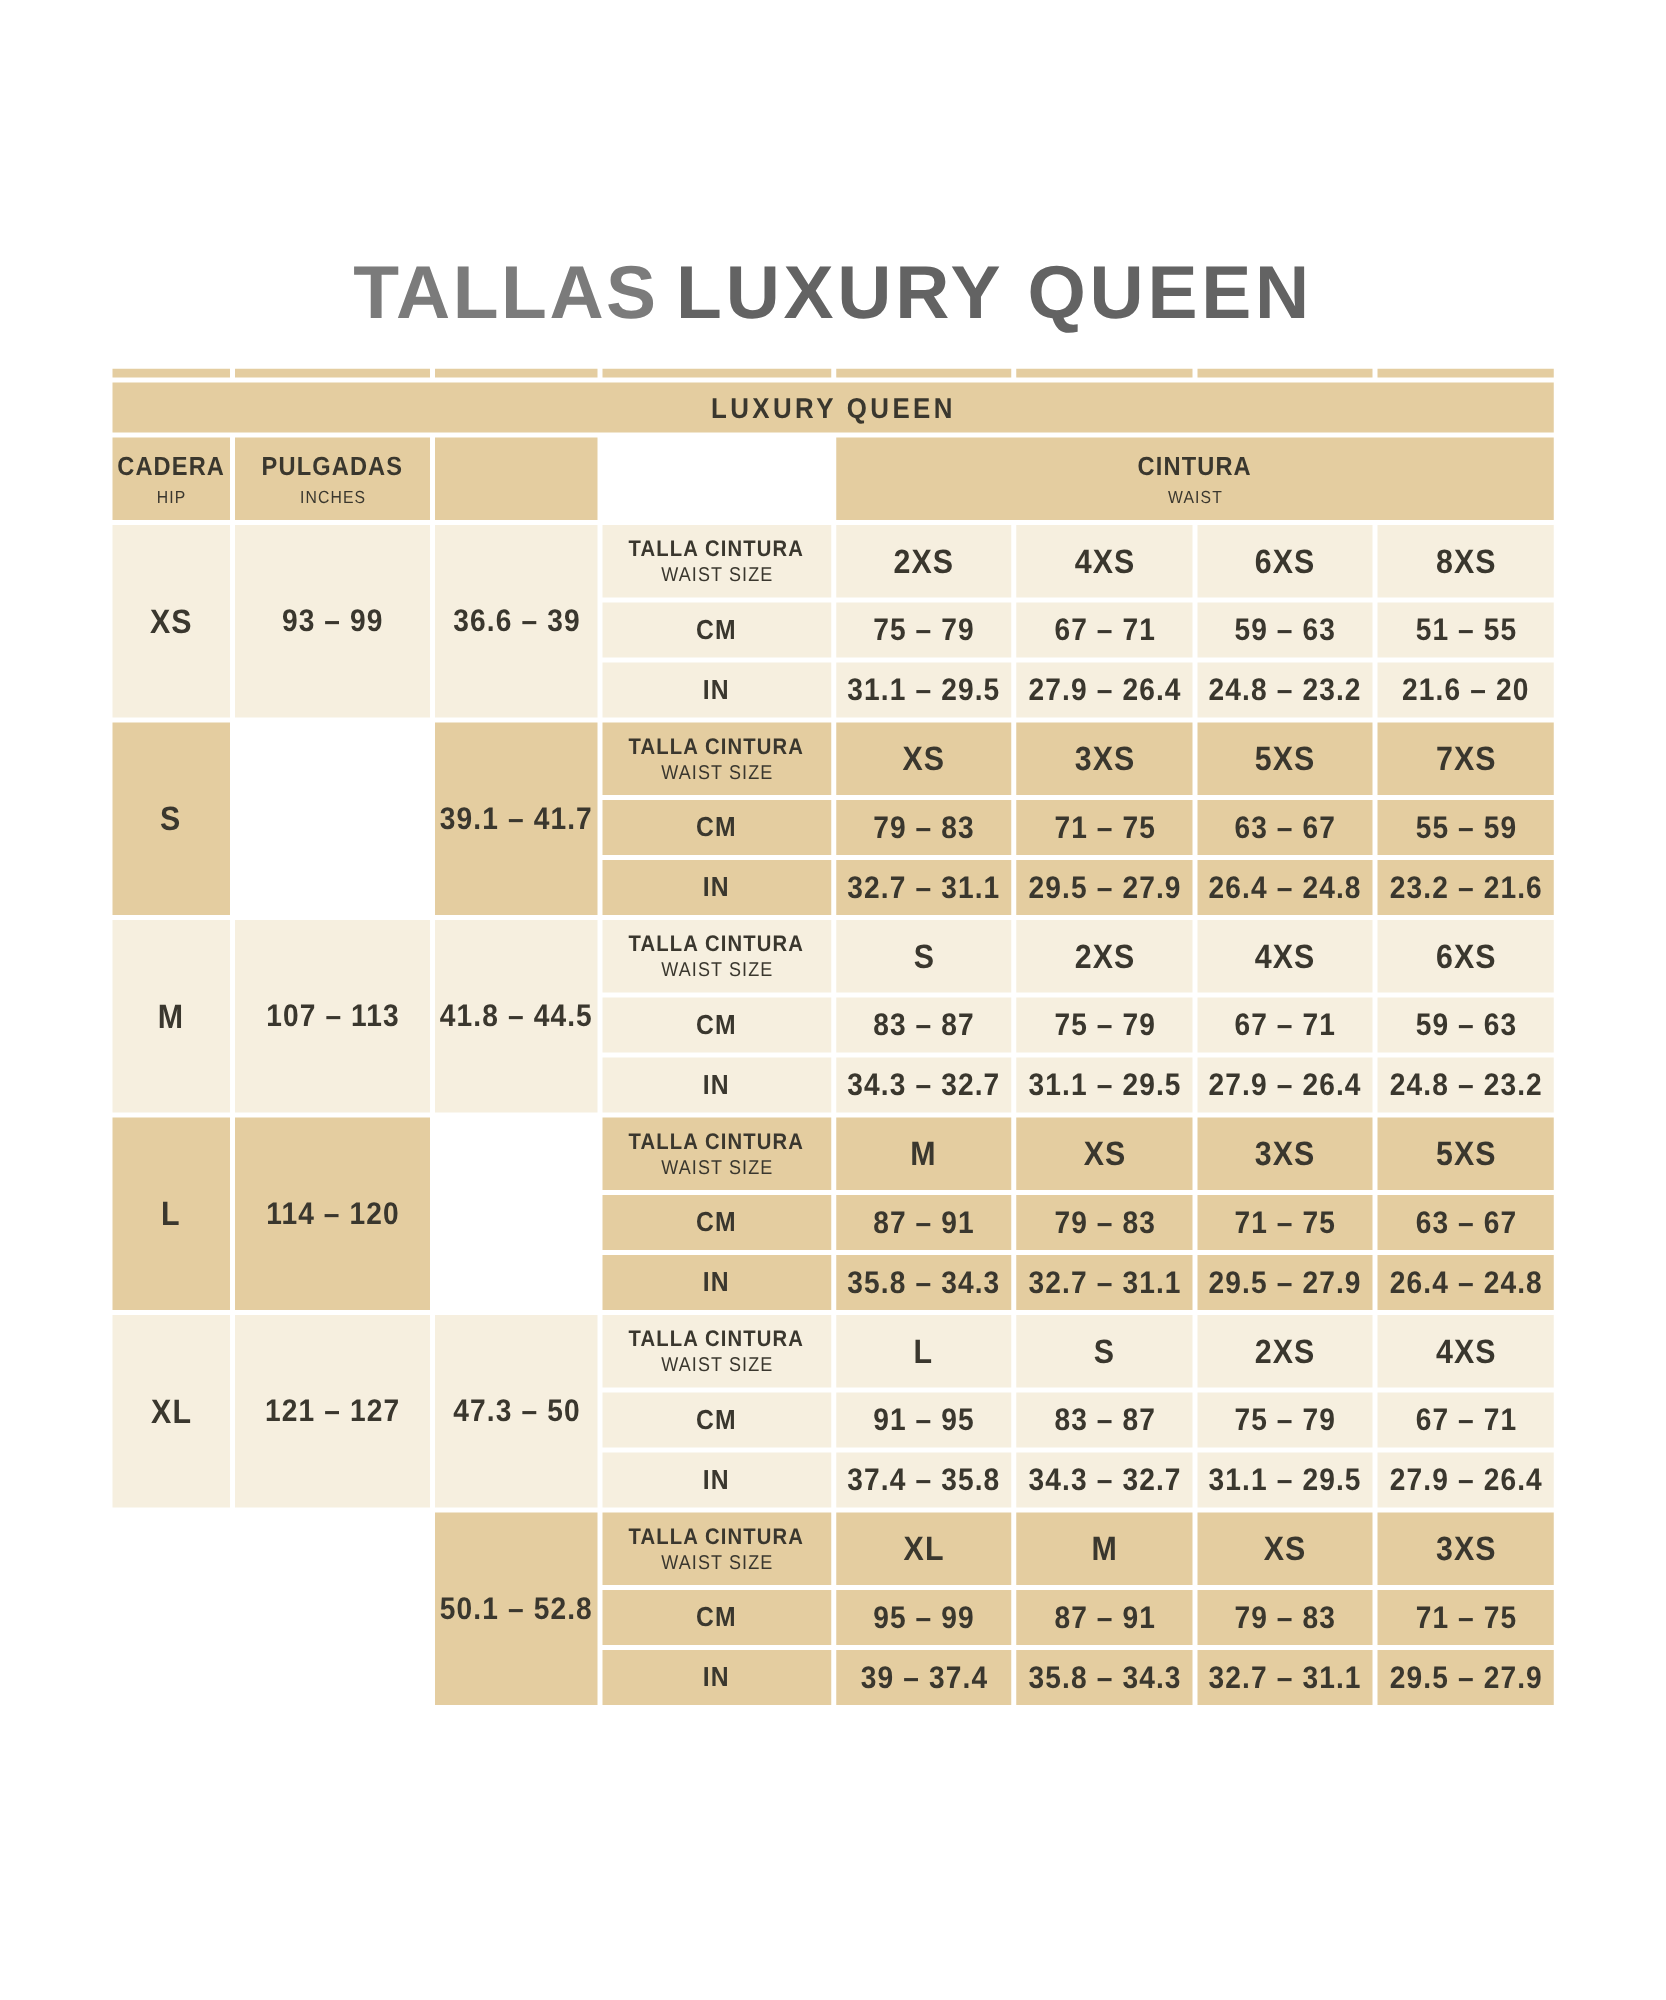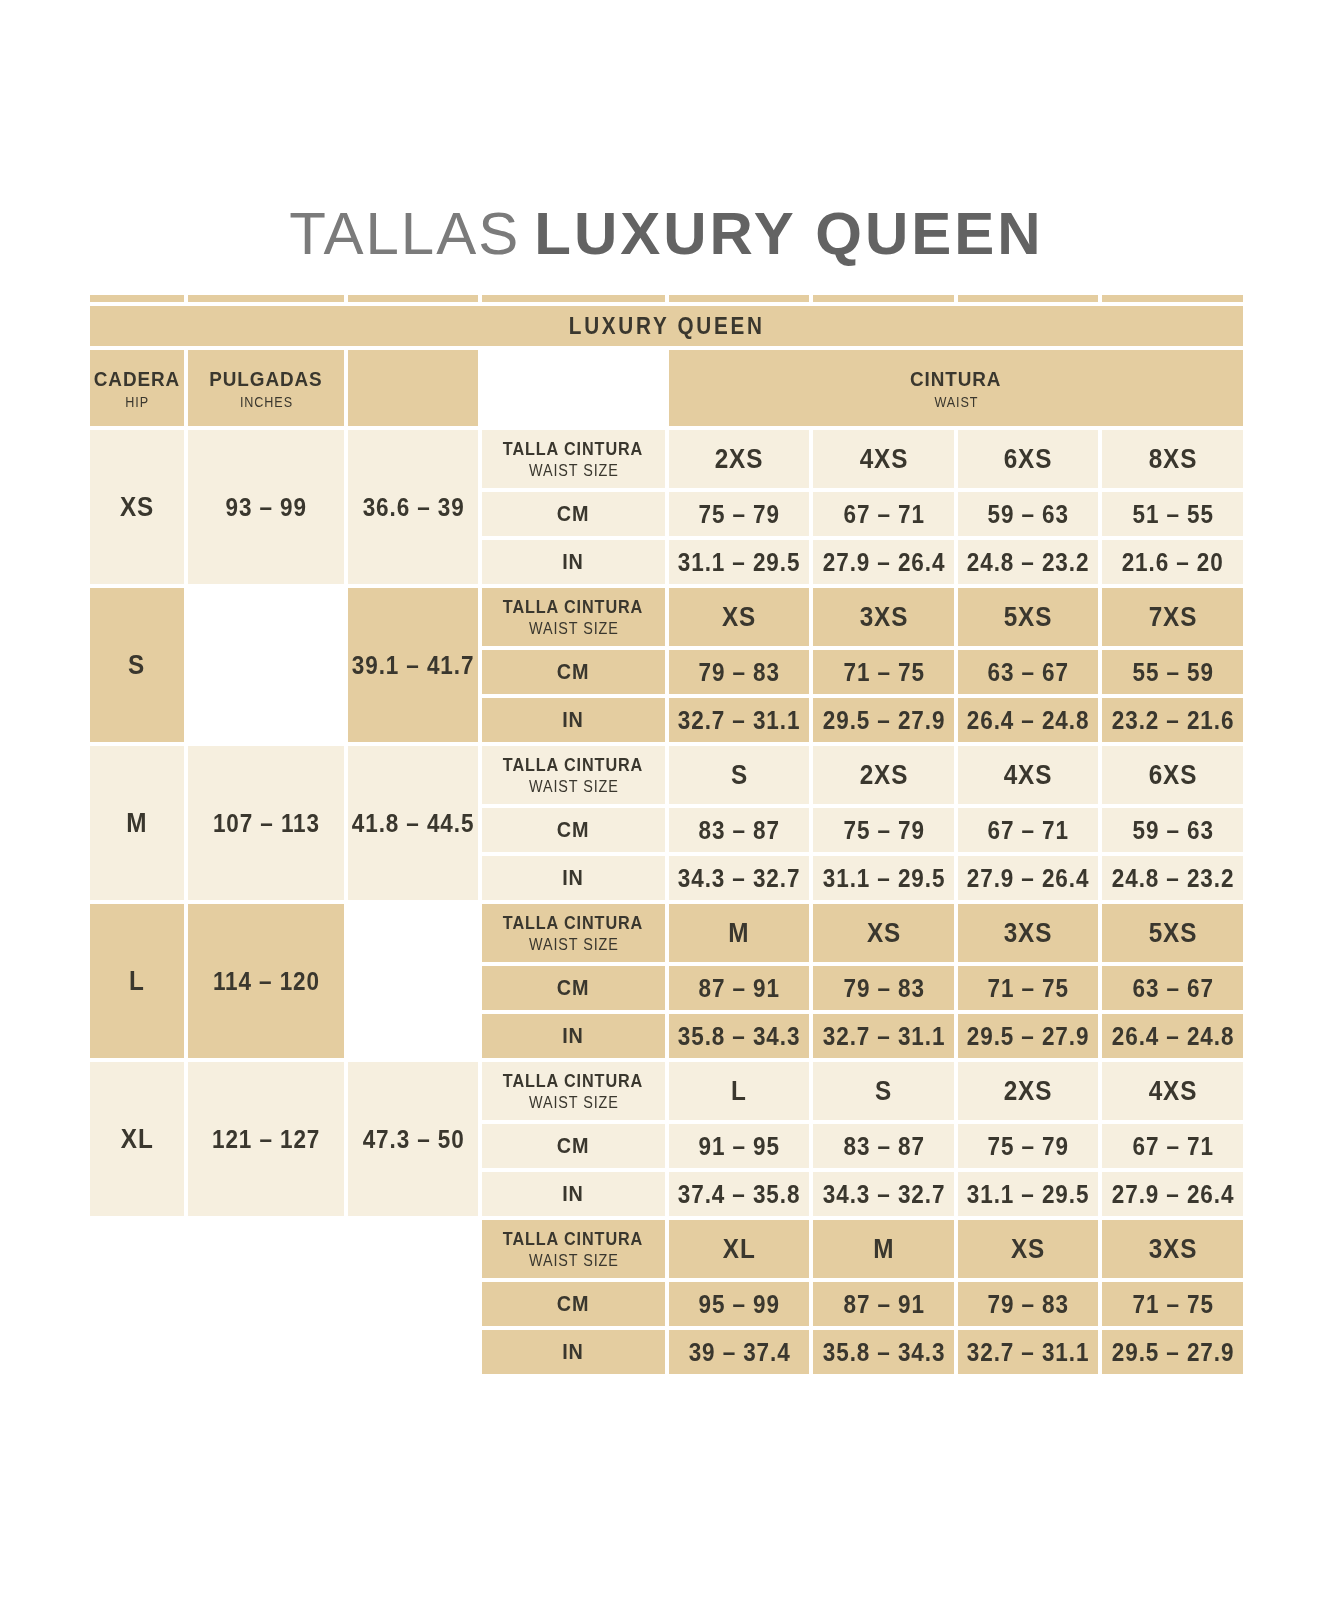--- a/index.html
+++ b/index.html
@@ -13,42 +13,42 @@
   html,body{background:#ffffff}
   body{
     width:1333px;height:1600px;position:relative;
     font-family:"Liberation Sans",sans-serif;color:var(--ink);
   }
   
   .page-title{
     position:absolute;top:196px;left:90px;width:1153px;
     text-align:center;white-space:nowrap;font-size:60px;line-height:76px;
   }
-  .page-title .light{color:var(--title-light);font-weight:400;letter-spacing:2px;margin-right:14px}
+  .page-title .light{color:var(--title-light);font-weight:700;letter-spacing:2px;margin-right:14px}
   .page-title .strong{color:var(--title-dark);font-weight:700;letter-spacing:3px}
   
   .size-table{position:absolute;top:295px;left:90px;width:1153px}
   .grid{
     display:grid;
     grid-template-columns:95fr 158fr 131fr 185fr 142fr 142fr 142fr 142fr;
     gap:4px;
   }
   .strip{margin-bottom:4px}
   .strip .seg{height:7px;background:var(--tan)}
   .title-bar{
     height:40px;background:var(--tan);margin-bottom:4px;
     display:flex;align-items:center;justify-content:center;
     font-size:23px;font-weight:700;letter-spacing:3px;color:var(--ink);
   }
   .header-row{margin-bottom:4px}
   .cell{
     display:flex;flex-direction:column;align-items:center;justify-content:center;
     text-align:center;overflow:hidden;
   }
-  .header-row .cell{height:76px;background:var(--tan)}
+  .header-row .cell{height:66px;background:var(--tan)}
   .span4{grid-column:5 / span 4}
   .hmain{font-size:21px;font-weight:700;letter-spacing:1px}
   .hsub{font-size:14px;font-weight:400;letter-spacing:1px;margin-top:3px}
   
   .sec{grid-template-rows:58px 44px 44px;margin-bottom:4px}
   .sec.cream .cell{background:var(--cream)}
   .sec.tan .cell{background:var(--tan)}
   .c1{grid-column:1;grid-row:1 / span 3}
   .c2{grid-column:2;grid-row:1 / span 3}
   .c3{grid-column:3;grid-row:1 / span 3}
@@ -397,20 +397,23 @@
         </div>
     <div class="cell v3 r3">
           <span class="range cond">31.1 – 29.5</span>
         </div>
     <div class="cell v4 r3">
           <span class="range cond">27.9 – 26.4</span>
         </div>
   </section>
 
   <section class="grid sec tan">
+    <div class="cell c3">
+      <span class="range cond">50.1 – 52.8</span>
+    </div>
 
     <div class="cell c4r1">
       <span class="lblmain cond">TALLA CINTURA</span>
       <span class="lblsub cond">WAIST SIZE</span>
     </div>
     <div class="cell v1 r1">
           <span class="big cond">XL</span>
         </div>
     <div class="cell v2 r1">
           <span class="big cond">M</span>

